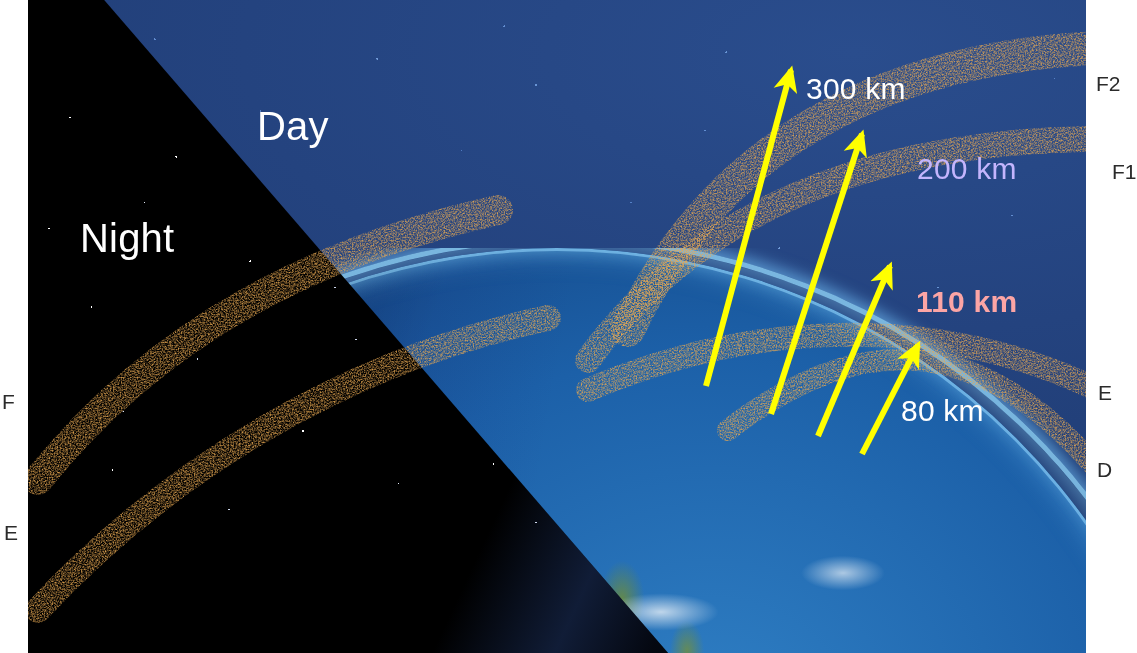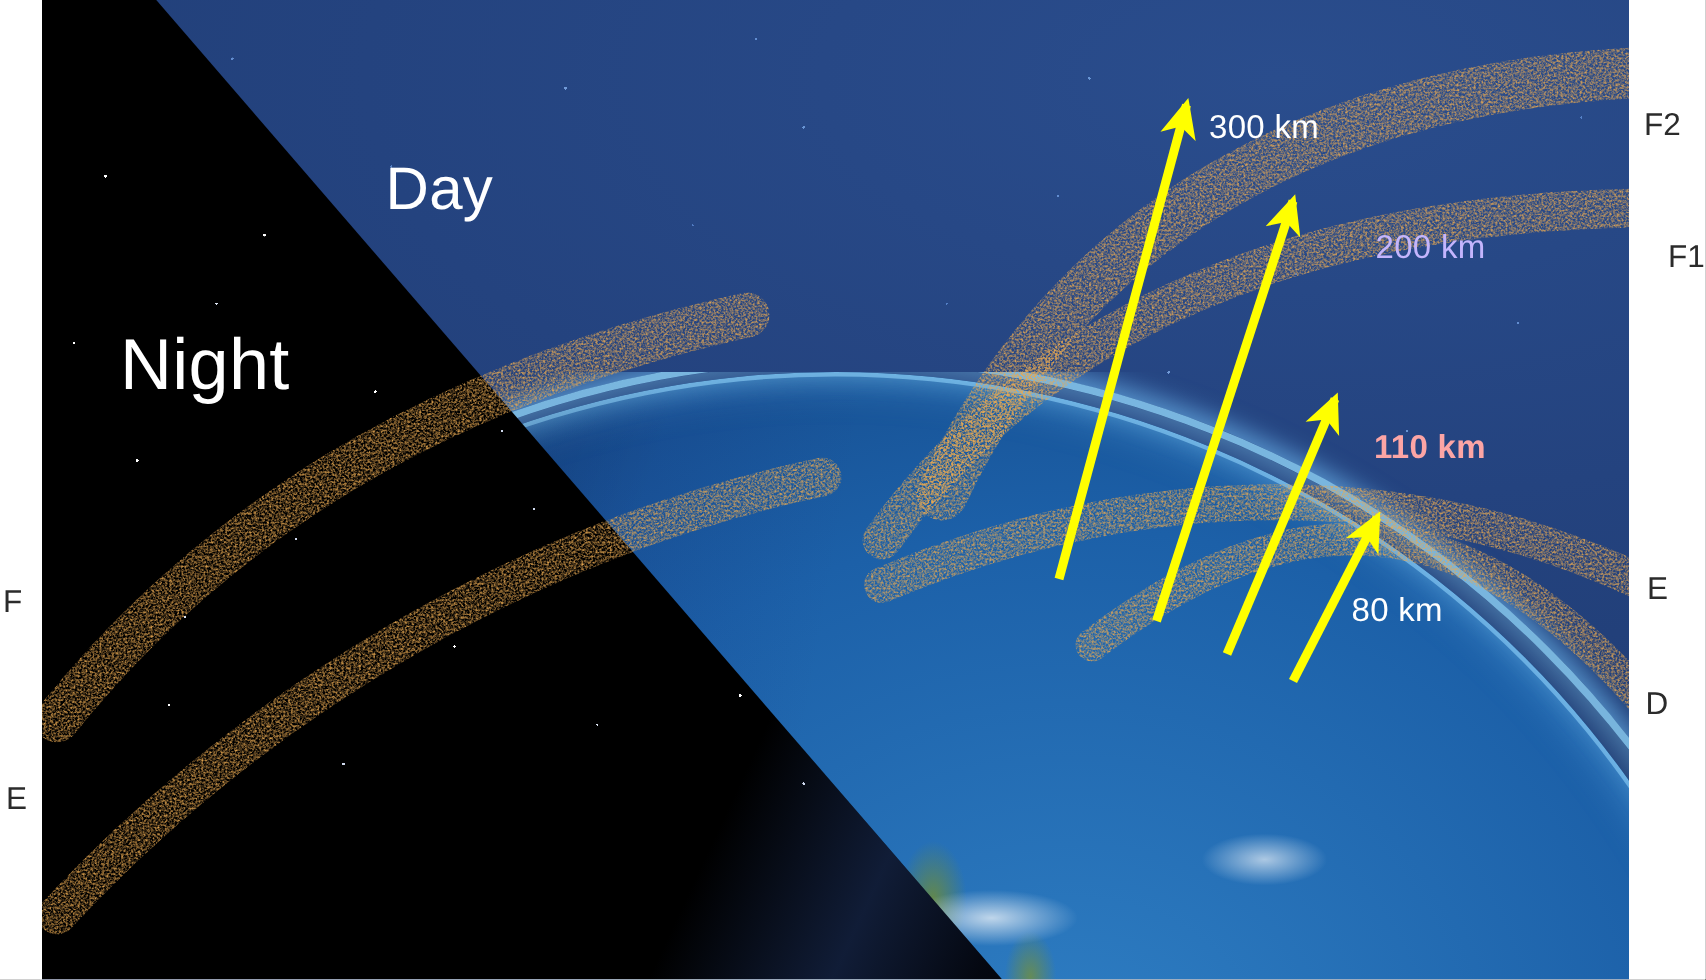--- a/index.html
+++ b/index.html
@@ -182,21 +182,21 @@
   
   .lbl{
     position:absolute;
     color:#ffffff;
     font-family:"Liberation Sans", sans-serif;
     font-weight:400;
     white-space:nowrap;
     letter-spacing:.2px;
   }
   .lbl.big{font-size:40px;}
-  .lbl.km{font-size:22px;}
+  .lbl.km{font-size:30px;}
 
   .side{
     position:absolute;
     color:#2b2b2b;
     font-family:"Liberation Sans", sans-serif;
     font-size:21px;
     white-space:nowrap;
   }
 </style>
 </head>
@@ -273,21 +273,21 @@
       <g id="arrow-group">
           <line x1="678" y1="386" x2="763" y2="70" stroke="#ffff00" stroke-width="6" marker-end="url(#ahead)"></line>
           <line x1="743" y1="414" x2="834" y2="134" stroke="#ffff00" stroke-width="6" marker-end="url(#ahead)"></line>
           <line x1="790" y1="436" x2="862" y2="266" stroke="#ffff00" stroke-width="6" marker-end="url(#ahead)"></line>
           <line x1="834" y1="454" x2="890" y2="345" stroke="#ffff00" stroke-width="6" marker-end="url(#ahead)"></line>
         </g>
     </svg>
 
     <div id="scene-label-group">
         <div class="lbl big" style="left: 229px; top: 104px; font-size: 40px; color: rgb(255, 255, 255); text-align: right;">Day</div>
-        <div class="lbl big" style="left: 52px; top: 216px; font-size: 48px; color: rgb(255, 255, 255);">Night</div>
+        <div class="lbl big" style="left: 52px; top: 216px; font-size: 40px; color: rgb(255, 255, 255);">Night</div>
         <div class="lbl km" style="left: 778px; top: 72px; color: rgb(255, 255, 255);">300 km</div>
         <div class="lbl km" style="left: 889px; top: 152px; color: #c4b5fd;">200 km</div>
         <div class="lbl km" style="left: 888px; top: 285px; color: #fca5a5; font-weight: bold;">110 km</div>
         <div class="lbl km" style="left: 873px; top: 394px; color: rgb(255, 255, 255);">80 km</div>
       </div>
 
   </div>
 
   <div id="right-labels">
       <div class="side" style="left: 1096px; top: 72px; color: rgb(43, 43, 43);">F2</div>

